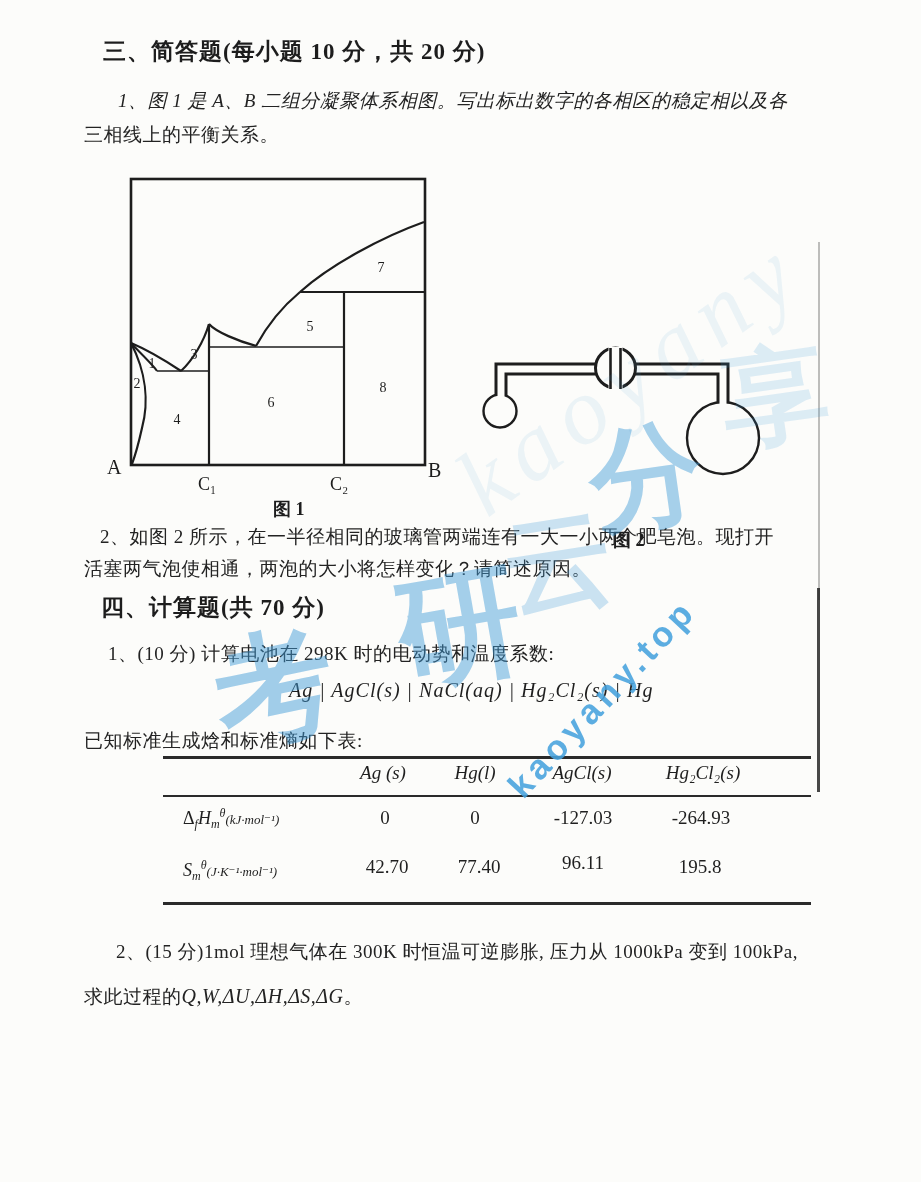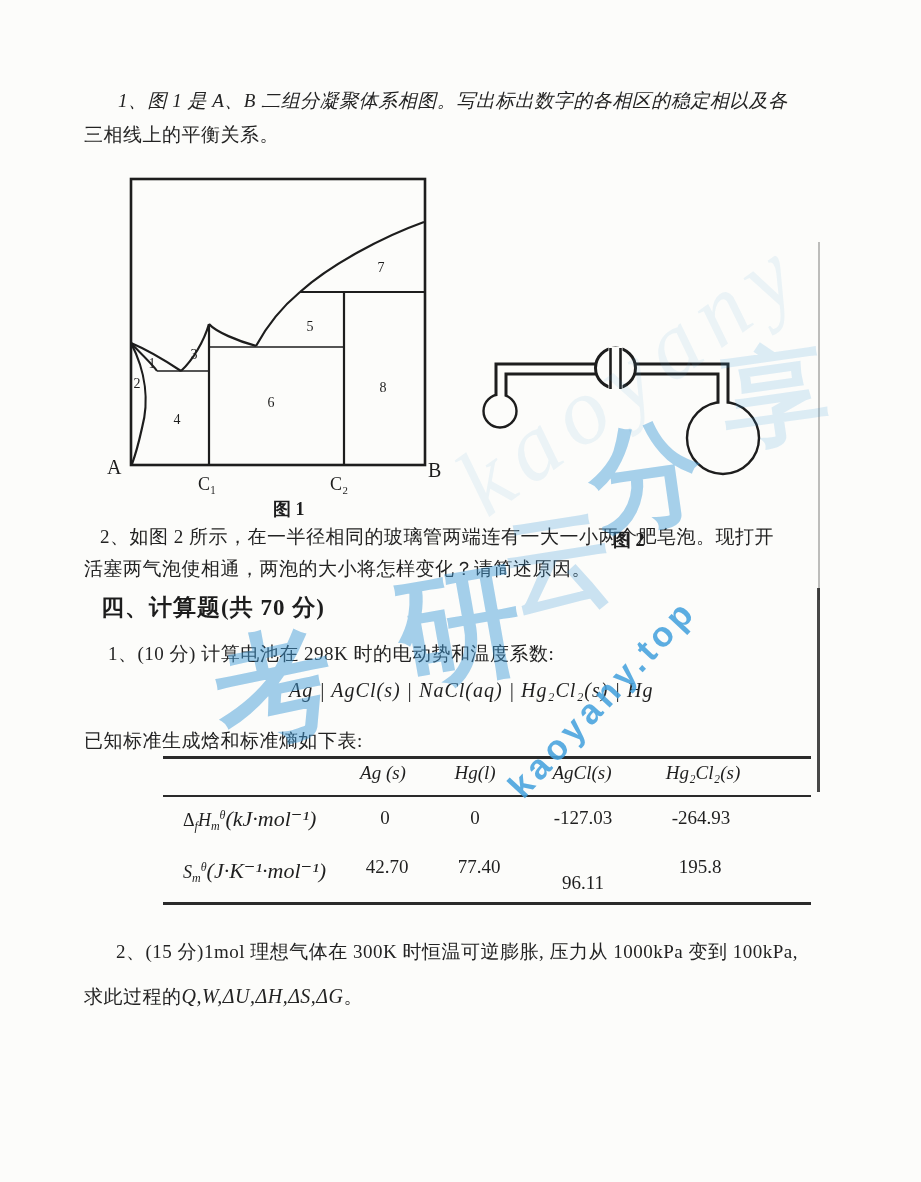--- a/index.html
+++ b/index.html
@@ -22,21 +22,21 @@
   .ttable{position:absolute;left:163px;top:748px;width:648px;height:162px;}
   .rule{position:absolute;left:0;width:648px;background:#2a2a2a;}
   .rule.r1{top:8px;height:3px;}
   .rule.r2{top:47px;height:2px;}
   .rule.r3{top:154px;height:3px;}
   .thead{position:absolute;top:14px;transform:translateX(-50%);font-size:19px;font-style:italic;color:#1f1f1f;}
   .tval{position:absolute;transform:translateX(-50%);font-size:19px;color:#1f1f1f;}
   .tlabel{position:absolute;left:20px;font-size:18px;color:#1f1f1f;}
   .tlabel sub,.tlabel sup{font-size:12px;font-style:italic;}
   .tlabel .sym{font-style:italic;}
-  .tlabel .unit{font-style:italic;font-size:22px;}
+  .tlabel .unit{font-style:italic;font-size:13px;}
   sub.lo{vertical-align:-4px;}
   
   .wm{position:absolute;pointer-events:none;color:#3f9bd8;font-weight:bold;z-index:6;}
   .wm-site{
     position:absolute;left:452px;top:678px;width:300px;
     transform:rotate(-47deg);
     font-family:"Liberation Sans","DejaVu Sans",sans-serif;
     font-size:35px;font-weight:bold;letter-spacing:5px;
     color:rgba(70,162,221,0.88);z-index:7;pointer-events:none;text-align:center;
   }
@@ -47,20 +47,21 @@
     color:rgba(90,168,220,0.10);z-index:5;pointer-events:none;
   }
   .artifact{position:absolute;background:#1a1a1a;}
   svg{position:absolute;}
 </style>
 </head>
 <body>
 
 <div class="page">
 
+  <div class="abs h-sec" style="left:103px;top:36px;">三、简答题(每小题 10 分，共 20 分)</div>
 
   <div class="abs body-line" style="left:118px;top:88px;font-style:italic;">1、图 1 是 A、B 二组分凝聚体系相图。写出标出数字的各相区的稳定相以及各</div>
   <div class="abs body-line" style="left:84px;top:122px;">三相线上的平衡关系。</div>
 
   <svg style="left:95px;top:168px;" width="360" height="330" viewBox="95 168 360 330">
     <g fill="none" stroke="#1d1d1d">
 
       <rect x="131" y="179" width="294" height="286" stroke-width="2.6"></rect>
 
       <path d="M131,343 C143,348 163,359 181,371" stroke-width="2.2"></path>
@@ -146,21 +147,21 @@
     <span class="tval" style="left:222px;top:59px;">0</span>
     <span class="tval" style="left:312px;top:59px;">0</span>
     <span class="tval" style="left:420px;top:59px;">-127.03</span>
     <span class="tval" style="left:538px;top:59px;">-264.93</span>
 
     <span class="tlabel" style="top:110px;">
       <span class="sym">S</span><sub class="lo">m</sub><sup>θ</sup><span class="unit">(J·K⁻¹·mol⁻¹)</span>
     </span>
     <span class="tval" style="left:224px;top:108px;">42.70</span>
     <span class="tval" style="left:316px;top:108px;">77.40</span>
-    <span class="tval" style="left:420px;top:124px;">96.11</span>
+    <span class="tval" style="left:420px;top:104px;">96.11</span>
     <span class="tval" style="left:537px;top:108px;">195.8</span>
   </div>
 
   <div class="abs body-line" style="left:116px;top:939px;">2、(15 分)1mol 理想气体在 300K 时恒温可逆膨胀, 压力从 1000kPa 变到 100kPa,</div>
   <div class="abs body-line" style="left:84px;top:984px;">
     <span>求此过程的</span><span class="math" style="font-size:20px;">Q,W,ΔU,ΔH,ΔS,ΔG</span><span>。</span>
   </div>
 
   <span class="wm" style="left:215px;top:608px;font-size:120px;transform:rotate(-12deg);opacity:.48;">考</span>
   <span class="wm" style="left:398px;top:545px;font-size:124px;transform:rotate(-10deg);opacity:.46;">研</span>

